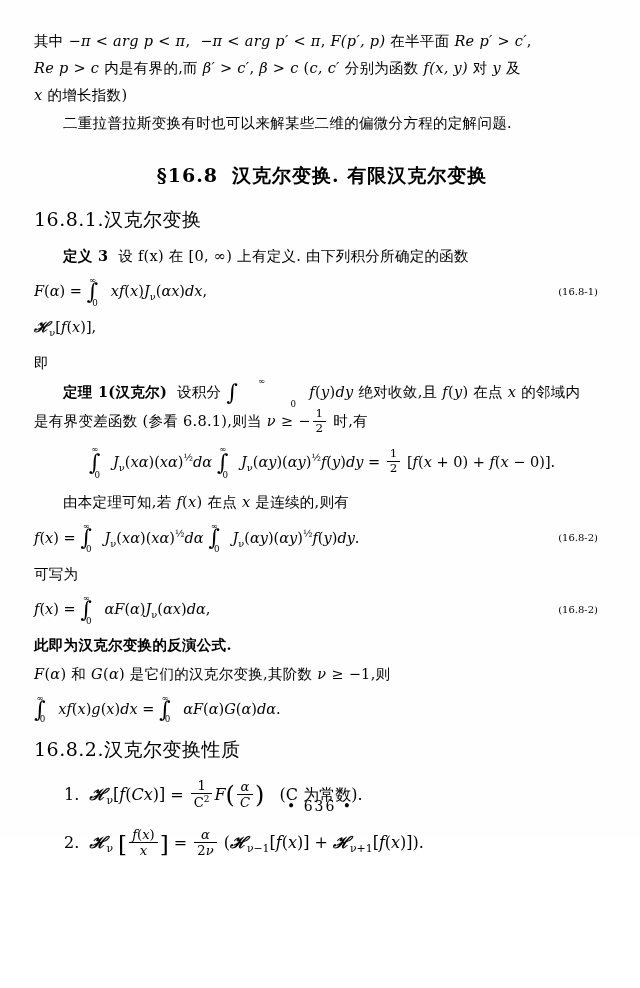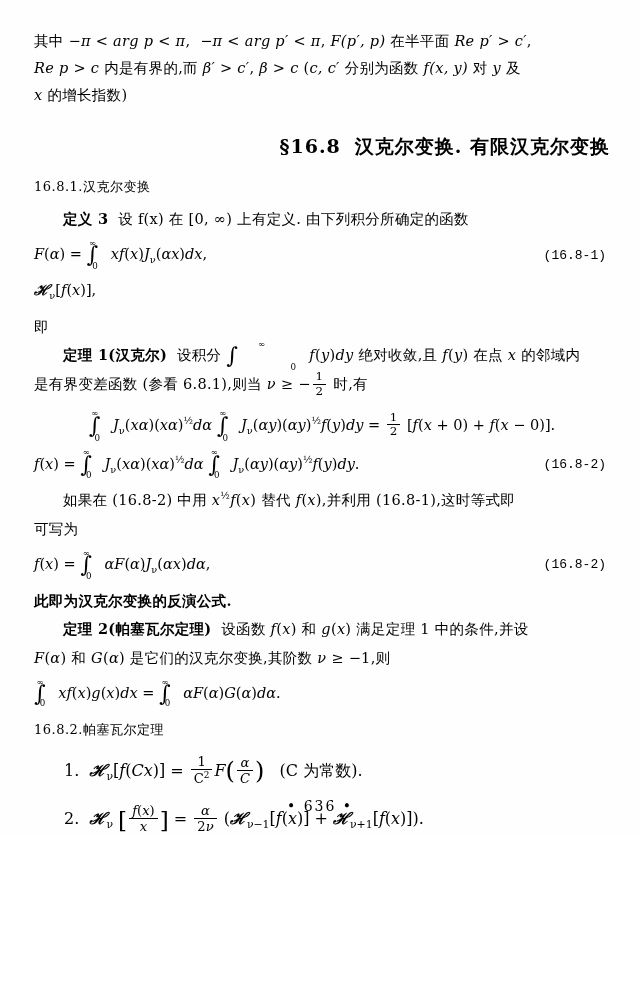--- a/index.html
+++ b/index.html
@@ -37,48 +37,47 @@
     font-size: 14.5px;
     line-height: 1.85;
     text-align: justify;
     margin: 0 0 2px 0;
     letter-spacing: 0.3px;
   }
   .indent {
     text-indent: 2em;
   }
   .section-title {
-    text-align: right;
+    text-align: center;
     font-size: 19px;
     font-weight: bold;
     margin: 26px 0 18px 0;
     letter-spacing: 1px;
   }
   .section-title .sec-num {
     margin-right: 14px;
   }
   .sub-title {
-    font-size: 13px;
+    font-size: 19px;
     margin: 16px 0 10px 0;
     letter-spacing: 0.5px;
   }
   .eq-line {
     position: relative;
     text-align: left;
     font-size: 14.5px;
     margin: 10px 0 10px 0;
     line-height: 1.6;
   }
   .eq-line .tag {
     position: absolute;
-    right: 4px;
+    right: 12px;
     top: 50%;
     transform: translateY(-50%);
-    font-size: 13px;
-    font-family: Liberation Mono, monospace;
+    font-size: 10px;
   }
   .eq-center {
     display: inline-block;
   }
   .eq-wide {
     font-size: 14.5px;
     margin: 12px 0 12px 0;
     line-height: 1.7;
     text-align: center;
   }
@@ -183,20 +182,21 @@
         其中 <span class="mathit">−π &lt; arg p &lt; π</span>,&nbsp; <span class="mathit">−π &lt; arg p′ &lt; π</span>, <span class="mathit">F(p′, p)</span> 在半平面 <span class="mathit">Re p′ &gt; c′</span>,
       </div>
       <div>
         <span class="mathit">Re p &gt; c</span> 内是有界的,而 <span class="mathit">β′ &gt; c′</span>, <span class="mathit">β &gt; c</span> (<span class="mathit">c, c′</span> 分别为函数 <span class="mathit">f(x, y)</span> 对 <span class="mathit">y</span> 及
       </div>
       <div>
         <span class="mathit">x</span> 的增长指数)
       </div>
     </div>
 
+    <div class="para indent">二重拉普拉斯变换有时也可以来解某些二维的偏微分方程的定解问题.</div>
 
     <div class="section-title">
       <span class="sec-num">§16.8</span><span>汉克尔变换. 有限汉克尔变换</span>
     </div>
 
     <div class="sub-title">
       <span>16.8.1.</span><span>汉克尔变换</span>
     </div>
 
     <div class="para indent">
@@ -224,57 +224,54 @@
     <div class="para">
       是有界变差函数 (参看 6.8.1),则当 <span class="mathit">ν</span> ≥ −<span class="frac"><span class="num">1</span><span class="den">2</span></span> 时,有
     </div>
 
     <div class="eq-wide">
       <span>
         <span class="big-int">∫</span><span class="limsup">∞</span><span class="limsub">0</span><span class="mathit">J</span><span class="sub">ν</span>(<span class="mathit">xα</span>)(<span class="mathit">xα</span>)<span class="sup">½</span><span class="mathit">dα</span> <span class="big-int">∫</span><span class="limsup">∞</span><span class="limsub">0</span><span class="mathit">J</span><span class="sub">ν</span>(<span class="mathit">αy</span>)(<span class="mathit">αy</span>)<span class="sup">½</span><span class="mathit">f</span>(<span class="mathit">y</span>)<span class="mathit">dy</span> = <span class="frac"><span class="num">1</span><span class="den">2</span></span> [<span class="mathit">f</span>(<span class="mathit">x</span> + 0) + <span class="mathit">f</span>(<span class="mathit">x</span> − 0)].
       </span>
     </div>
 
+    <div class="para indent">
+      由本定理可知,若 <span class="mathit">f</span>(<span class="mathit">x</span>) 在点 <span class="mathit">x</span> 是连续的,则有
+    </div>
 
     <div class="eq-line">
       <span class="eq-center">
         <span class="mathit">f</span>(<span class="mathit">x</span>) = <span class="big-int">∫</span><span class="limsup">∞</span><span class="limsub">0</span><span class="mathit">J</span><span class="sub">ν</span>(<span class="mathit">xα</span>)(<span class="mathit">xα</span>)<span class="sup">½</span><span class="mathit">dα</span> <span class="big-int">∫</span><span class="limsup">∞</span><span class="limsub">0</span><span class="mathit">J</span><span class="sub">ν</span>(<span class="mathit">αy</span>)(<span class="mathit">αy</span>)<span class="sup">½</span><span class="mathit">f</span>(<span class="mathit">y</span>)<span class="mathit">dy</span>.
       </span>
       <span class="tag">(16.8-2)</span>
     </div>
 
-    <div class="para indent">
-      如果在 (16.8-2) 中用 <span class="mathit">x</span><span class="sup">½</span><span class="mathit">f</span>(<span class="mathit">x</span>) 替代 <span class="mathit">f</span>(<span class="mathit">x</span>),并利用 (16.8-1),这时等式即
-    </div>
     <div class="para">可写为</div>
 
     <div class="eq-line">
       <span class="eq-center">
         <span class="mathit">f</span>(<span class="mathit">x</span>) = <span class="big-int">∫</span><span class="limsup">∞</span><span class="limsub">0</span><span class="mathit">αF</span>(<span class="mathit">α</span>)<span class="mathit">J</span><span class="sub">ν</span>(<span class="mathit">αx</span>)<span class="mathit">dα</span>,
       </span>
       <span class="tag">(16.8-2)</span>
     </div>
 
     <div class="para bold">此即为汉克尔变换的反演公式.</div>
 
-    <div class="para indent">
-      <span class="bold"><span>定理 2</span><span>(帕塞瓦尔定理)</span></span>&nbsp;&nbsp;设函数 <span class="mathit">f</span>(<span class="mathit">x</span>) 和 <span class="mathit">g</span>(<span class="mathit">x</span>) 满足定理 1 中的条件,并设
-    </div>
     <div class="para">
       <span class="mathit">F</span>(<span class="mathit">α</span>) 和 <span class="mathit">G</span>(<span class="mathit">α</span>) 是它们的汉克尔变换,其阶数 <span class="mathit">ν</span> ≥ −1,则
     </div>
 
     <div class="eq-line">
       <span class="eq-center">
         <span class="big-int">∫</span><span class="limsup">∞</span><span class="limsub">0</span><span class="mathit">xf</span>(<span class="mathit">x</span>)<span class="mathit">g</span>(<span class="mathit">x</span>)<span class="mathit">dx</span> = <span class="big-int">∫</span><span class="limsup">∞</span><span class="limsub">0</span><span class="mathit">αF</span>(<span class="mathit">α</span>)<span class="mathit">G</span>(<span class="mathit">α</span>)<span class="mathit">dα</span>.
       </span>
     </div>
 
     <div class="sub-title">
-      <span>16.8.2.</span><span>帕塞瓦尔定理</span>
+      <span>16.8.2.</span><span>汉克尔变换性质</span>
     </div>
 
     <div class="list-item">
       <span>1.</span>&nbsp;&nbsp;<span class="script-H">ℋ</span><span class="sub">ν</span>[<span class="mathit">f</span>(<span class="mathit">Cx</span>)] = <span class="frac"><span class="num">1</span><span class="den">C<span class="sup">2</span></span></span><span class="mathit">F</span><span class="paren-big">(</span><span class="frac"><span class="num"><span class="mathit">α</span></span><span class="den"><span class="mathit">C</span></span></span><span class="paren-big">)</span>&nbsp;&nbsp;&nbsp;<span>(C 为常数).</span>
     </div>
 
     <div class="list-item">
       <span>2.</span>&nbsp;&nbsp;<span class="script-H">ℋ</span><span class="sub">ν</span> <span class="bracket-big">[</span><span class="frac"><span class="num"><span class="mathit">f</span>(<span class="mathit">x</span>)</span><span class="den"><span class="mathit">x</span></span></span><span class="bracket-big">]</span> = <span class="frac"><span class="num"><span class="mathit">α</span></span><span class="den">2<span class="mathit">ν</span></span></span> (<span class="script-H">ℋ</span><span class="sub">ν−1</span>[<span class="mathit">f</span>(<span class="mathit">x</span>)] + <span class="script-H">ℋ</span><span class="sub">ν+1</span>[<span class="mathit">f</span>(<span class="mathit">x</span>)]).
     </div>
 

